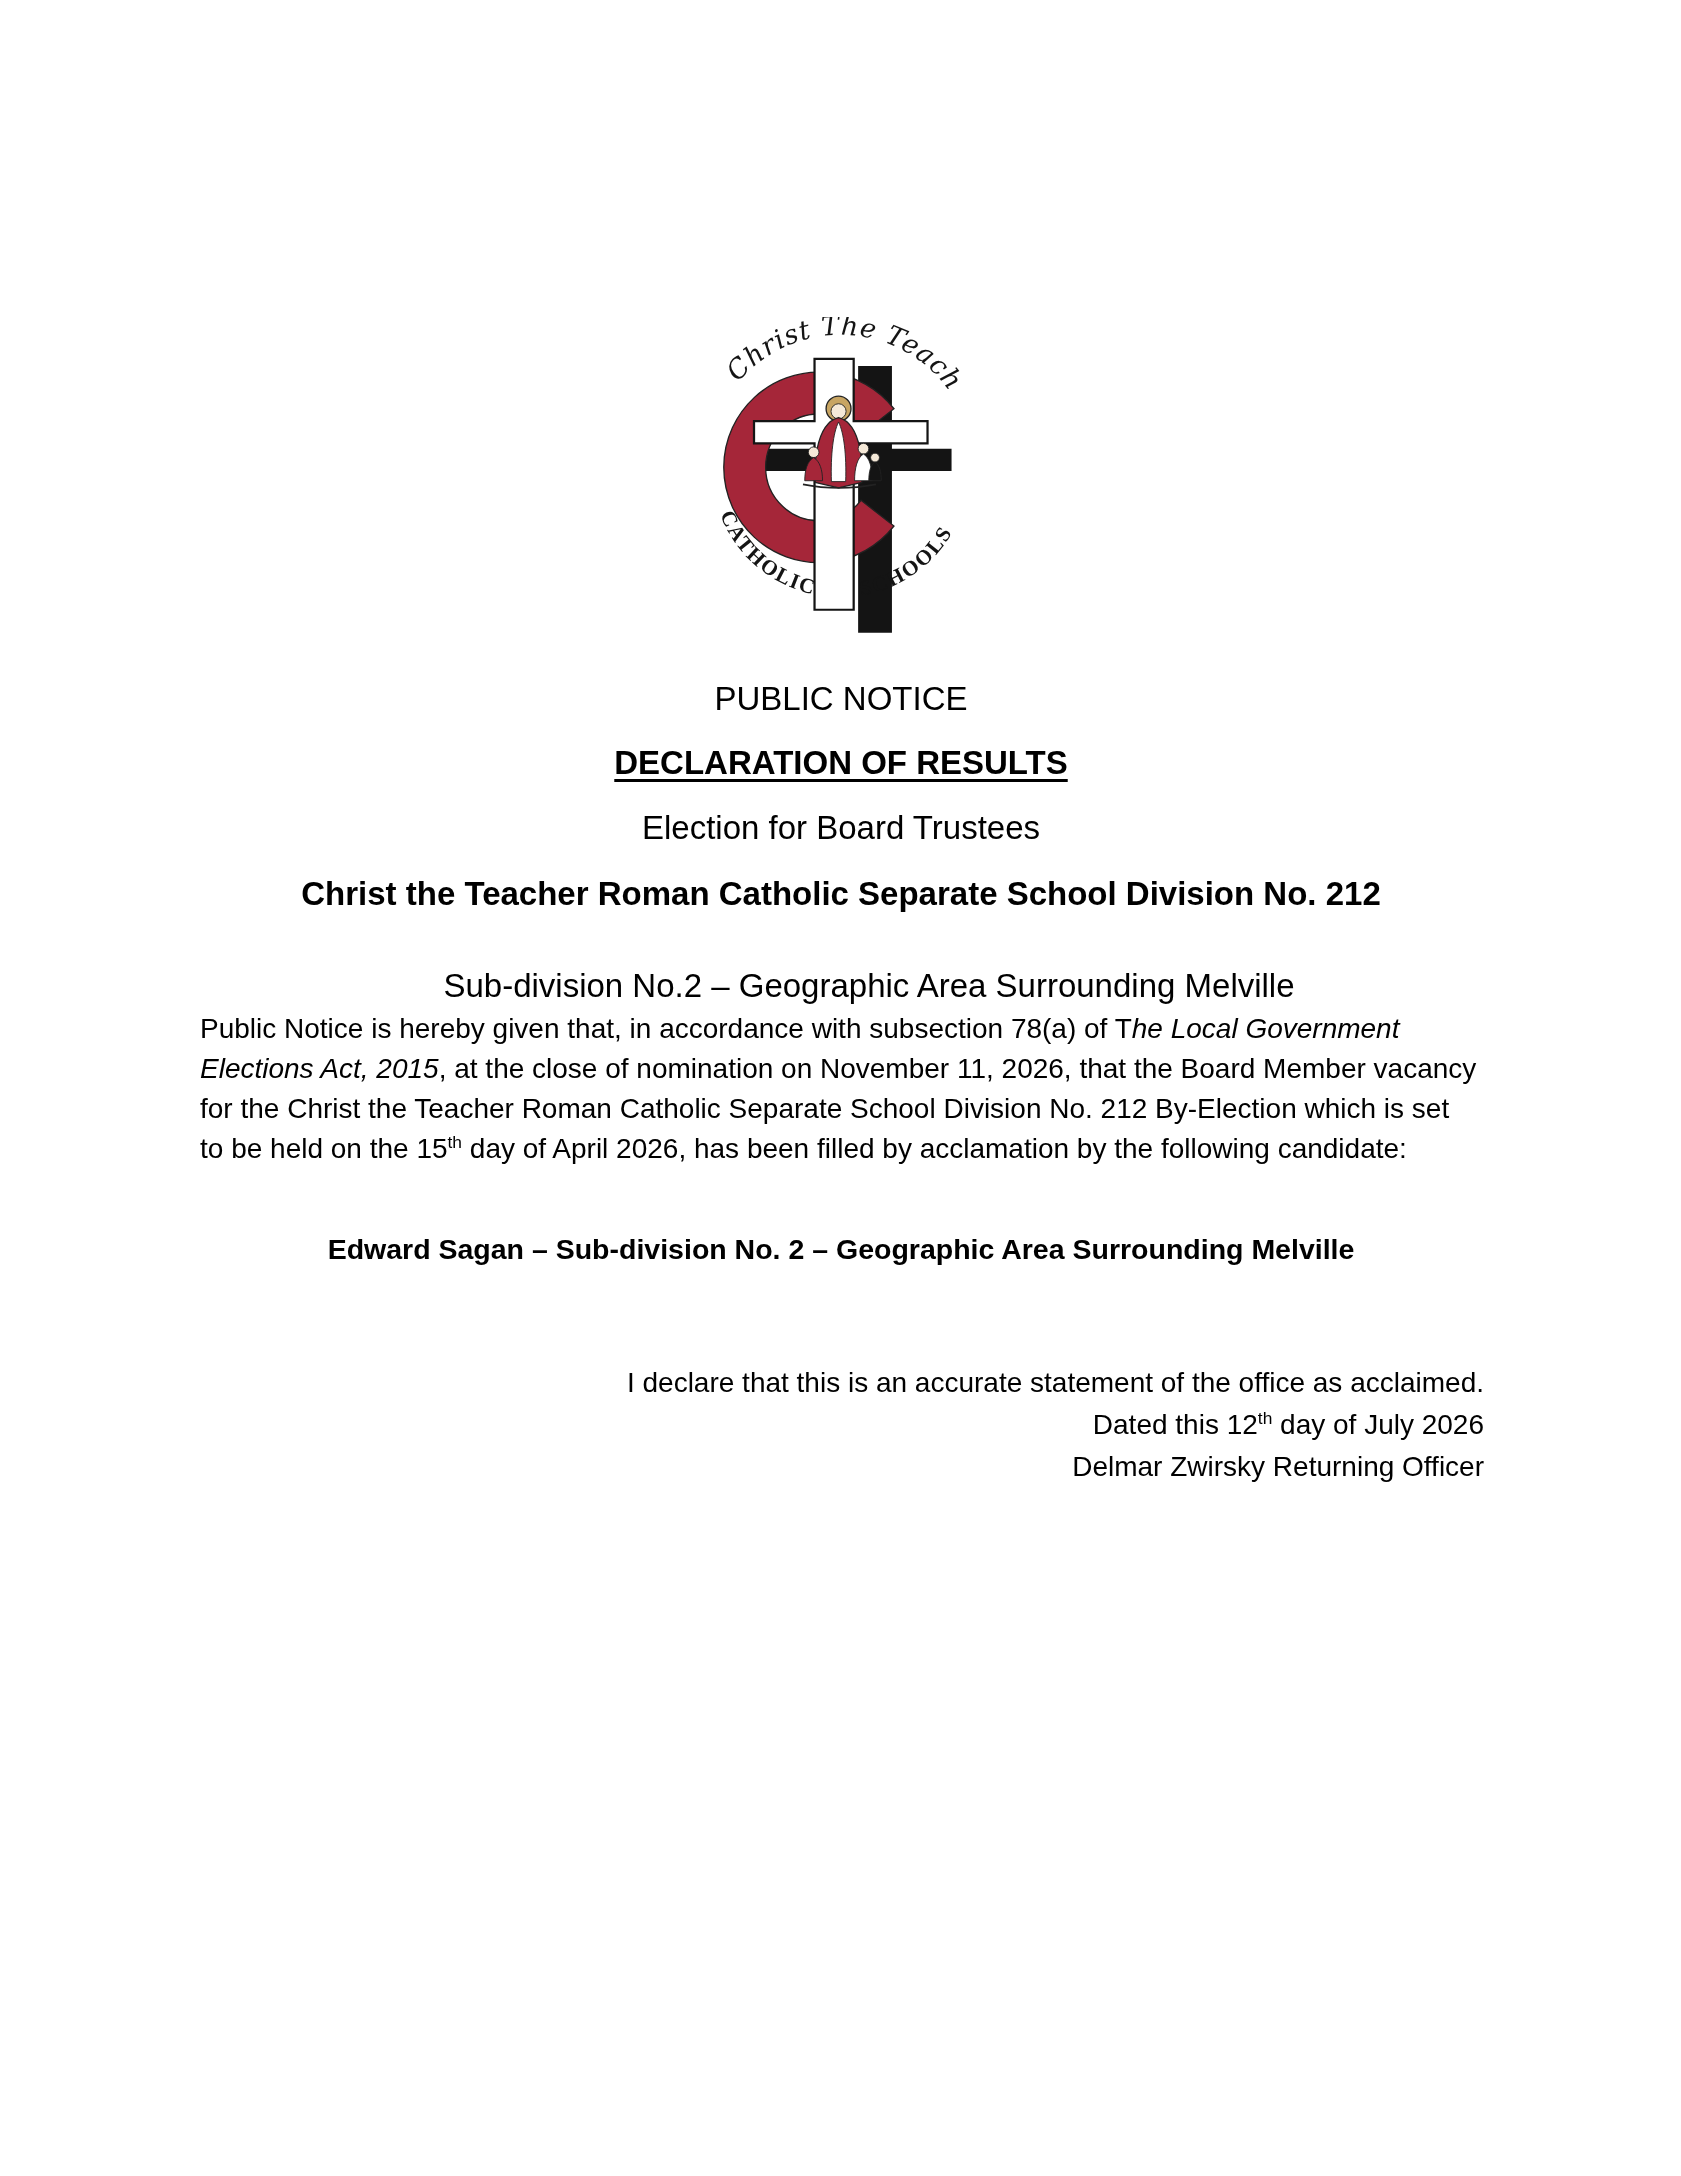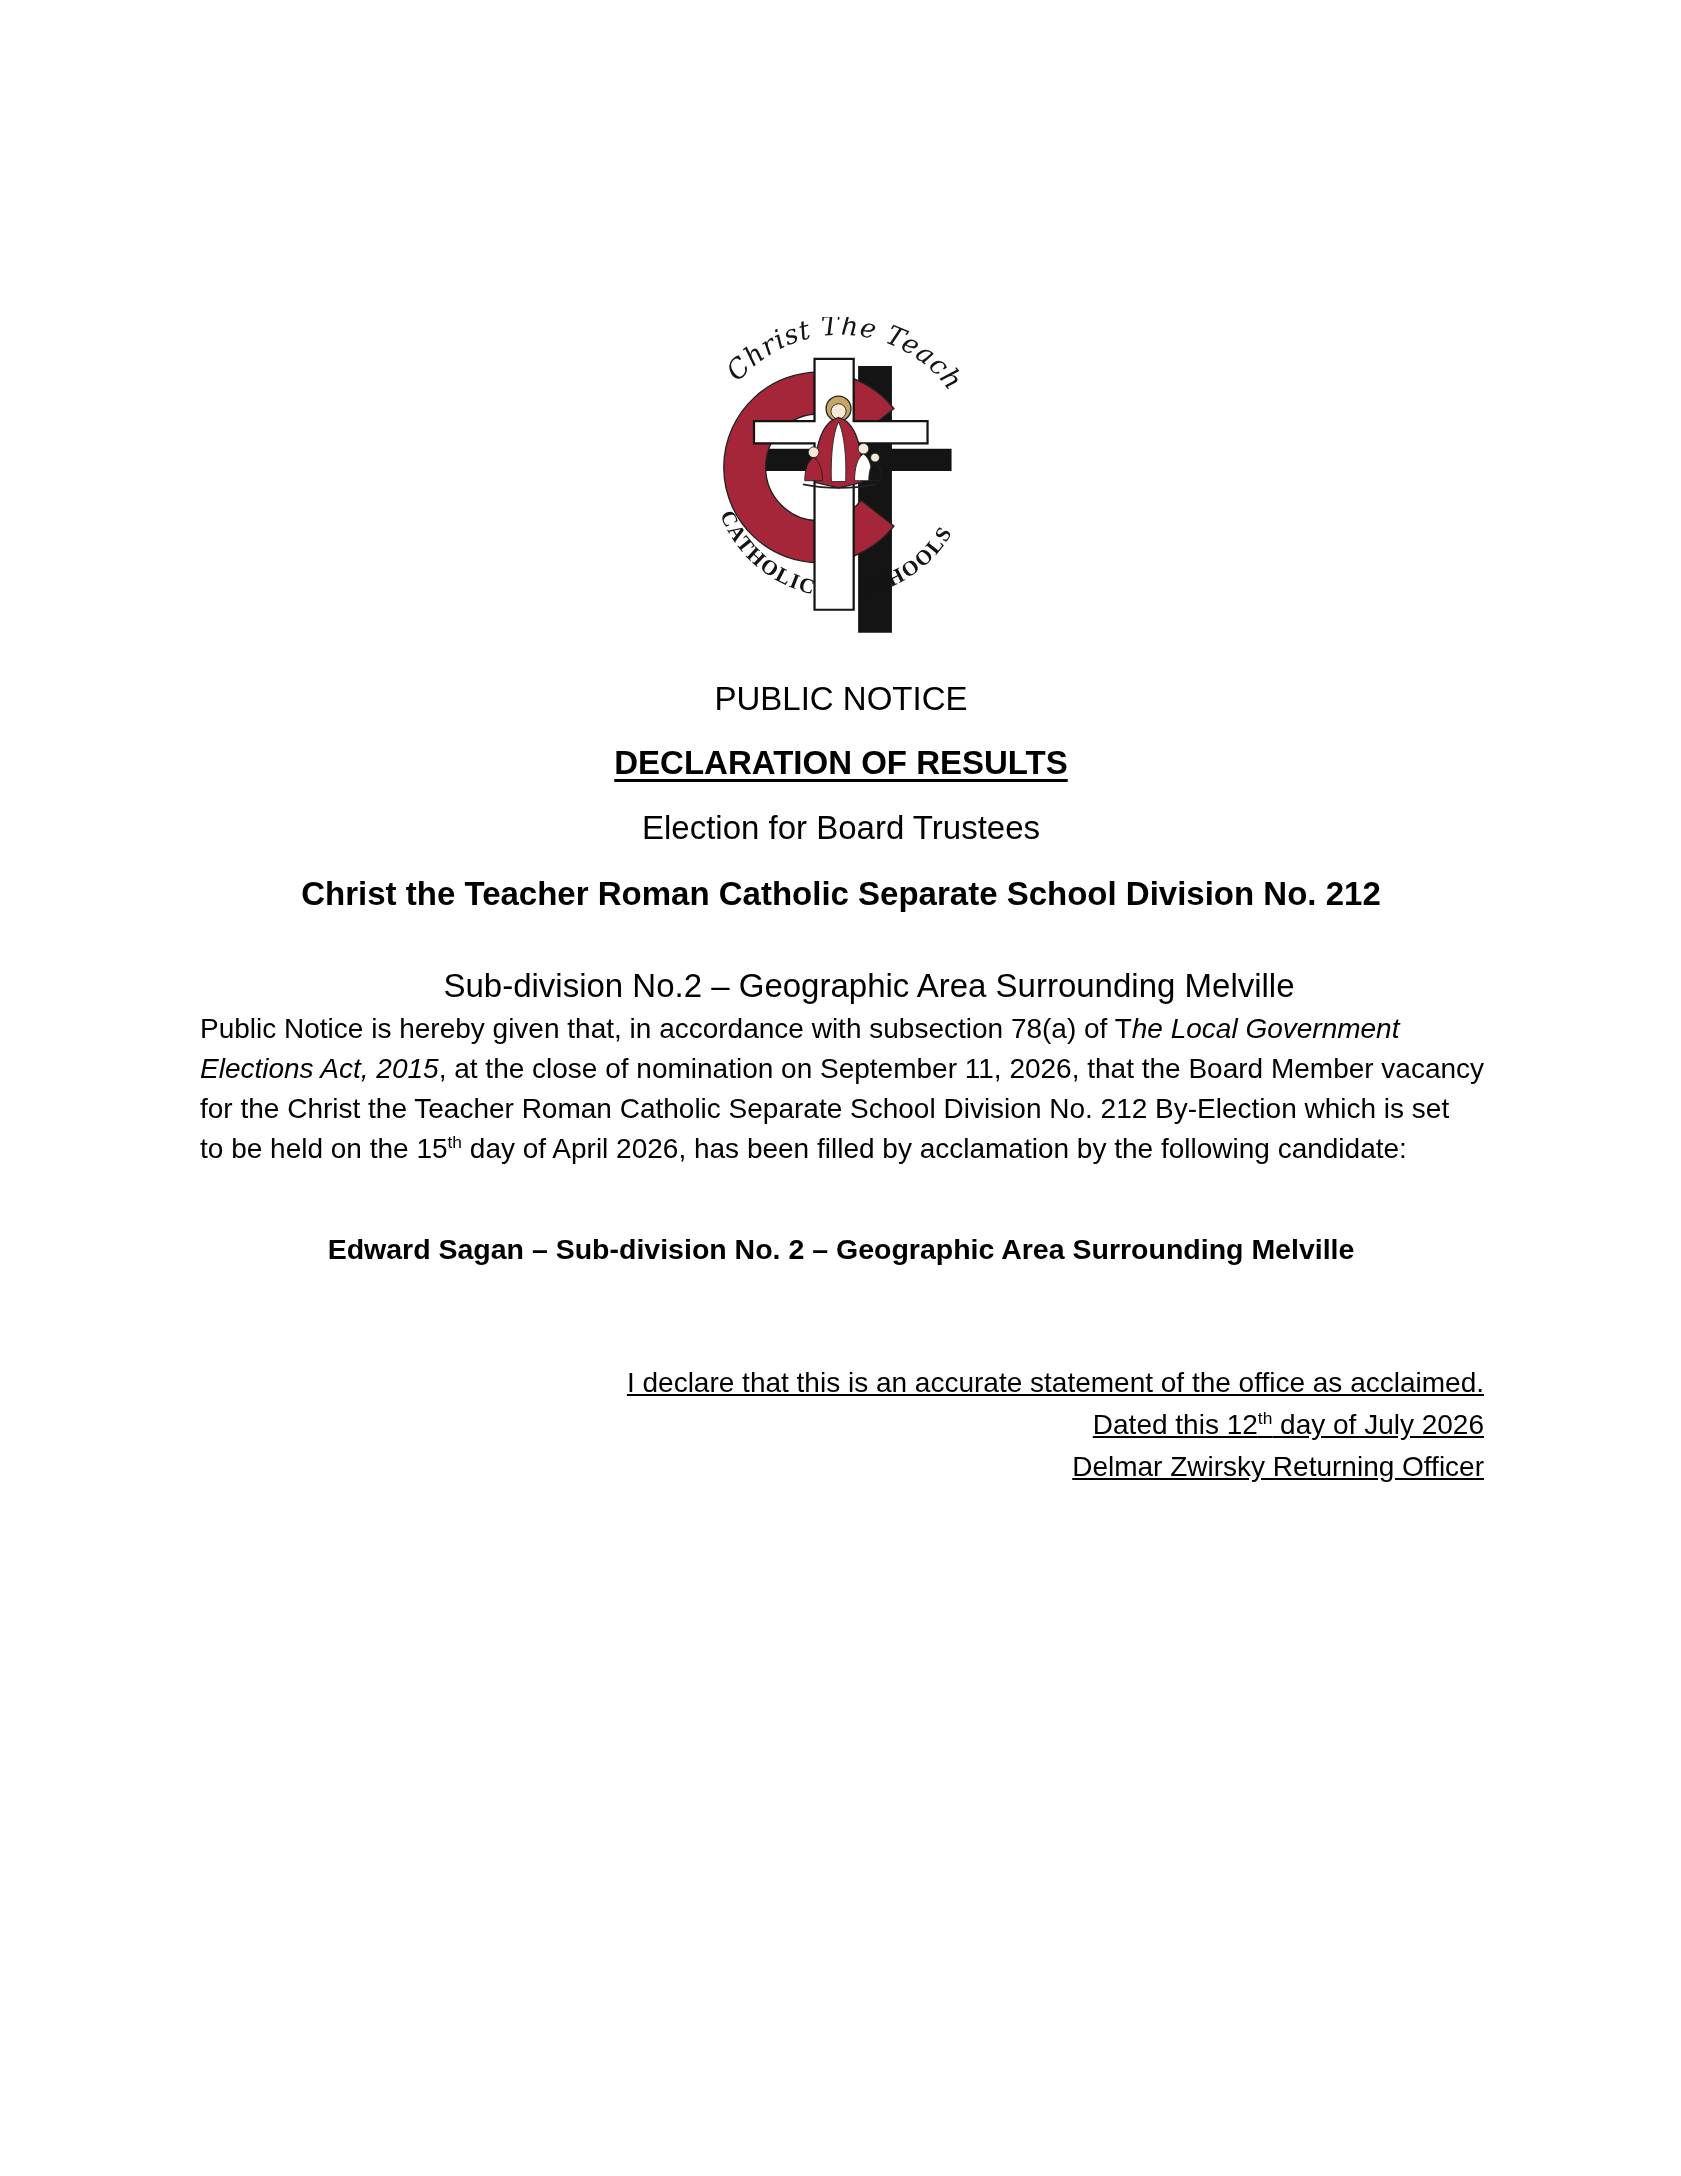--- a/index.html
+++ b/index.html
@@ -45,21 +45,20 @@
   .candidate{
     top:1231px;
     font-size:28.5px;
     font-weight:bold;
   }
   .decl-block{
     position:absolute;right:198px;top:1362px;
     font-size:28px;line-height:42px;
     text-align:right;
     white-space:nowrap;
-    text-decoration:underline;
   }
   .rich-line sup{
     font-size:0.62em;
     vertical-align:super;
     line-height:0;
   }
   .rich-line .it{font-style:italic;}
 </style>
 </head>
 <body>
@@ -112,21 +111,21 @@
   </div>
 
   <div class="center-line h-election">Election for Board Trustees</div>
 
   <div class="center-line h-division">Christ the Teacher Roman Catholic Separate School Division No. 212</div>
 
   <div class="center-line h-subdivision">Sub-division No.2 – Geographic Area Surrounding Melville</div>
 
   <div class="paragraph">
       <div class="rich-line"><span>Public Notice is hereby given that, in accordance with subsection 78(a) of T</span><span class="it">he Local Government</span></div>
-      <div class="rich-line"><span class="it">Elections Act, 2015</span><span>, at the close of nomination on September 11, 2026, that the Board Member vacancy</span></div>
+      <div class="rich-line"><span class="it">Elections Act, 2015</span><span>, at the close of nomination on November 11, 2026, that the Board Member vacancy</span></div>
       <div class="rich-line"><span>for the Christ the Teacher Roman Catholic Separate School Division No. 212 By-Election which is set</span></div>
       <div class="rich-line"><span>to be held on the 15</span><sup>th</sup><span> day of April 2026, has been filled by acclamation by the following candidate:</span></div>
     </div>
 
   <div class="center-line candidate">Edward Sagan – Sub-division No. 2 – Geographic Area Surrounding Melville</div>
 
   <div class="decl-block">
       <div class="rich-line"><span>I declare that this is an accurate statement of the office as acclaimed.</span></div>
       <div class="rich-line"><span>Dated this 12</span><sup>th</sup><span> day of July 2026</span></div>
       <div class="rich-line"><span>Delmar Zwirsky Returning Officer</span></div>

